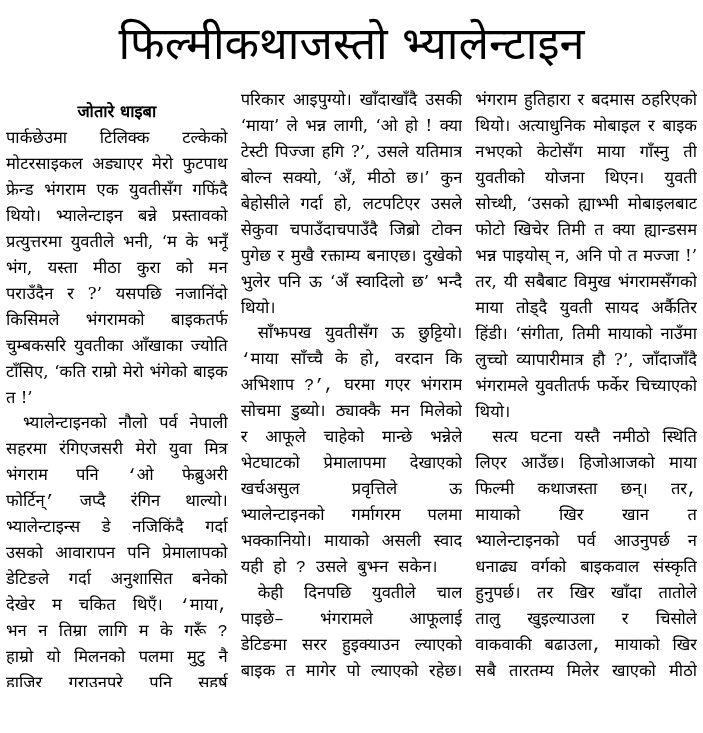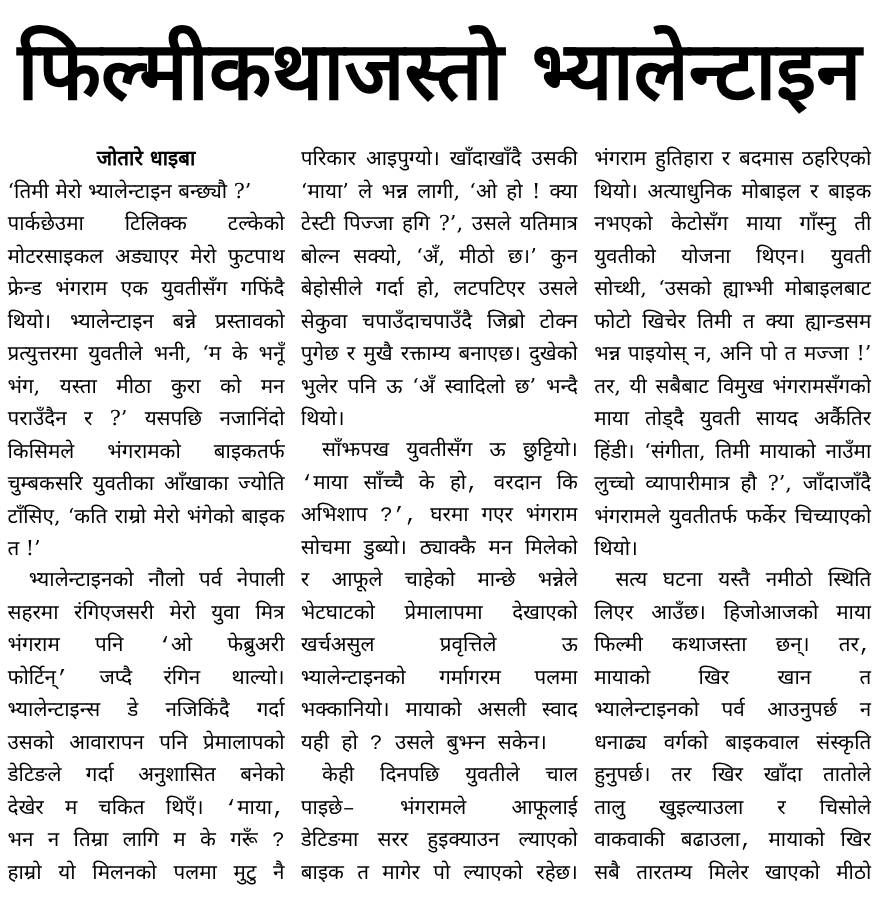--- a/index.html
+++ b/index.html
@@ -16,23 +16,23 @@
   }
   .page {
     box-sizing: border-box;
     width: 703px;
     height: 733px;
     padding: 10px 4px 0 4px;
   }
   .headline {
     margin: 4px 0 0 0;
     text-align: center;
-    font-size: 65px;
+    font-size: 45px;
     line-height: 1.35;
-    font-weight: 700;
+    font-weight: 400;
     white-space: nowrap;
   }
   .columns {
     display: grid;
     grid-template-columns: 1fr 1fr 1fr;
     column-gap: 13px;
     margin-top: 12px;
     padding: 0 2px;
   }
   .col {
@@ -42,38 +42,38 @@
     text-justify: inter-word;
     overflow: hidden;
     max-height: 600px;
   }
   .col p {
     margin: 0;
   }
   .byline {
     font-weight: 700;
     text-align: center;
+    margin-top: 12px;
   }
   .indent {
     text-indent: 17px;
     font-family: Liberation Mono, monospace;
   }
 </style>
 </head>
 <body>
 
 <div class="page">
 
   <h1 class="headline">फिल्मीकथाजस्तो भ्यालेन्टाइन</h1>
 
   <div class="columns">
 
     <div class="col">
       <div class="byline">जोतारे धाइबा</div>
-      <p>‘तिमी मेरो भ्यालेन्टाइन बन्छ्यौ ?’</p>
       <p>पार्कछेउमा टिलिक्क टल्केको मोटरसाइकल अड्याएर मेरो फुटपाथ फ्रेन्ड भंगराम एक युवतीसँग गफिंदै थियो। भ्यालेन्टाइन बन्ने प्रस्तावको प्रत्युत्तरमा युवतीले भनी, ‘म के भनूँ भंग, यस्ता मीठा कुरा को मन पराउँदैन र ?’ यसपछि नजानिंदो किसिमले भंगरामको बाइकतर्फ चुम्बकसरि युवतीका आँखाका ज्योति टाँसिए, ‘कति राम्रो मेरो भंगेको बाइक त !’</p>
       <p class="indent">भ्यालेन्टाइनको नौलो पर्व नेपाली सहरमा रंगिएजसरी मेरो युवा मित्र भंगराम पनि ‘ओ फेब्रुअरी फोर्टिन्’ जप्दै रंगिन थाल्यो। भ्यालेन्टाइन्स डे नजिकिंदै गर्दा उसको आवारापन पनि प्रेमालापको डेटिङले गर्दा अनुशासित बनेको देखेर म चकित थिएँ। ‘माया, भन न तिम्रा लागि म के गरूँ ? हाम्रो यो मिलनको पलमा मुटु नै हाजिर गराउनुपरे पनि सहर्ष दिन्छु’, भंगराममा भावुकता चढ्दै गयो। युवतीले मौकामा हीरा फोर्दै भनी, ‘तिम्रो मुटु कसरी लिन सक्छु म, भो तिमी नै राख राम ! बरु तातो पिज्जा र स्पेसल सेकुवा मगाऊ न है ?’</p>
 
     </div>
 
     <div class="col">
       <p>परिकार आइपुग्यो। खाँदाखाँदै उसकी ‘माया’ ले भन्न लागी, ‘ओ हो ! क्या टेस्टी पिज्जा हगि ?’, उसले यतिमात्र बोल्न सक्यो, ‘अँ, मीठो छ।’ कुन बेहोसीले गर्दा हो, लटपटिएर उसले सेकुवा चपाउँदाचपाउँदै जिब्रो टोक्न पुगेछ र मुखै रक्ताम्य बनाएछ। दुखेको भुलेर पनि ऊ ‘अँ स्वादिलो छ’ भन्दै थियो।</p>
       <p class="indent">साँझपख युवतीसँग ऊ छुट्टियो। ‘माया साँच्चै के हो, वरदान कि अभिशाप ?’, घरमा गएर भंगराम सोचमा डुब्यो। ठ्याक्कै मन मिलेको र आफूले चाहेको मान्छे भन्नेले भेटघाटको प्रेमालापमा देखाएको खर्चअसुल प्रवृत्तिले ऊ भ्यालेन्टाइनको गर्मागरम पलमा भक्कानियो। मायाको असली स्वाद यही हो ? उसले बुझ्न सकेन।</p>
       <p class="indent">केही दिनपछि युवतीले चाल पाइछे– भंगरामले आफूलाई डेटिङमा सरर हुइक्याउन ल्याएको बाइक त मागेर पो ल्याएको रहेछ। ‘जाबो सापटी बाइकवालासँग लभ गरिहिंड्नु। हाम्रो इज्जत छैन ?’, उसले मुर्मुरिएर भनी। हिजोसम्म रेस्टुराँ र लोभलाग्दा पार्कमा रम्दै हिंडेको केटो आज मोटरसाइकल नभएको थाहा पाएर युवतीका लागि</p>
     </div>

